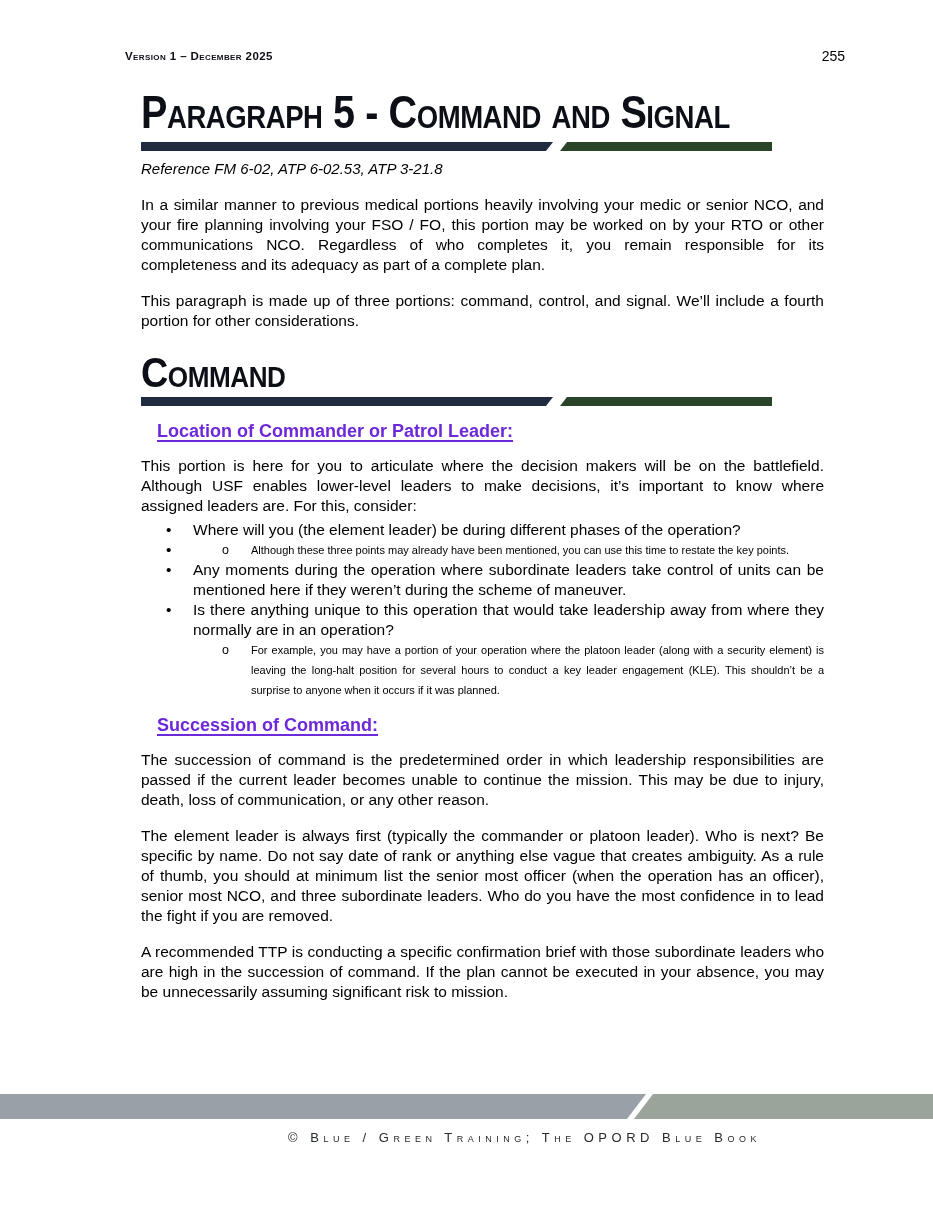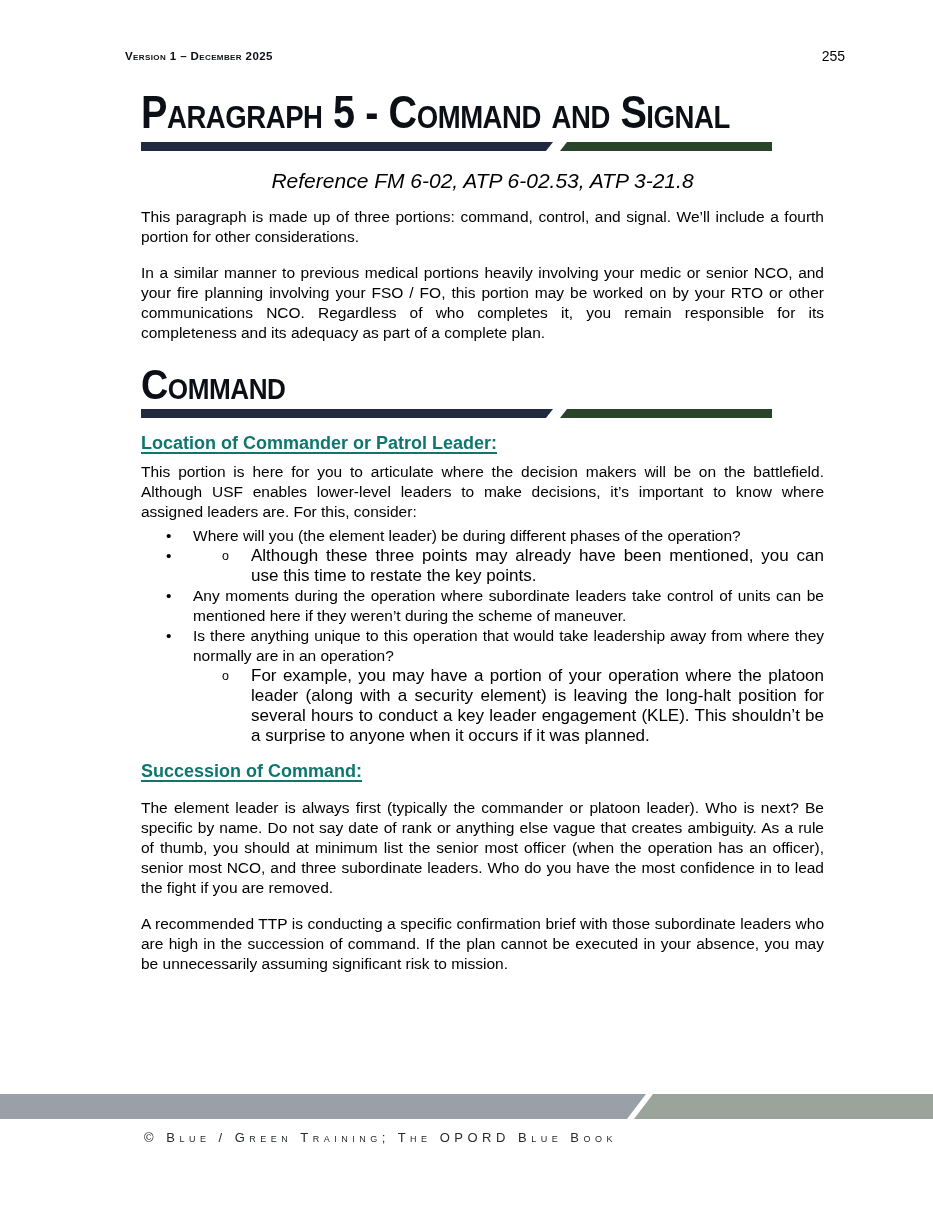--- a/index.html
+++ b/index.html
@@ -54,72 +54,72 @@
     position:absolute;left:0;top:0;height:100%;width:412px;
     background:var(--bar-navy);
     clip-path:polygon(0 0,100% 0,calc(100% - 7px) 100%,0 100%);
   }
   .accent-bar .seg-right{
     position:absolute;left:419px;top:0;height:100%;width:212px;
     background:var(--bar-green);
     clip-path:polygon(7px 0,100% 0,100% 100%,0 100%);
   }
   p.reference{
-    margin:20px 0 0 0;font-style:italic;
-    font-size:21px;line-height:20px;text-align:center;
+    margin:8px 0 0 0;font-style:italic;
+    font-size:15px;line-height:20px;
   }
   p.body{
     margin:16px 0 0 0;
     font-size:15.5px;line-height:20px;
     text-align:justify;
   }
-  p.body.tight{margin-top:8px;}
+  p.body.tight{margin-top:14px;}
   h3.subhead{
-    margin:14px 0 0 0;
-    font-size:18px;line-height:22px;font-weight:bold;color:#0f766e;
+    margin:14px 0 0 16px;
+    font-size:18px;line-height:22px;font-weight:bold;color:#6d28d9;
   }
   h3.subhead .u{
     text-decoration:underline;
     text-decoration-thickness:2px;
     text-underline-offset:3px;
   }
   ul.main{list-style:none;margin:4px 0 0 0;padding:0;}
   ul.main>li{
     position:relative;padding-left:52px;
     font-size:15.5px;line-height:20px;text-align:justify;
   }
   ul.main>li::before{
     content:"\2022";
     position:absolute;left:25px;top:0;
     font-size:15.5px;line-height:20px;
   }
   ul.sub{list-style:none;margin:0;padding:0;}
   ul.sub>li{
     position:relative;padding-left:58px;
-    font-size:17px;line-height:20px;text-align:justify;
+    font-size:11px;line-height:20px;text-align:justify;
   }
   ul.sub>li::before{
     content:"o";
     position:absolute;left:29px;top:0;
     font-size:12.5px;line-height:20px;
   }
   .footer-bar{position:absolute;top:1094px;left:0;width:933px;height:25px;}
   .footer-bar .seg-gray{
     position:absolute;left:0;top:0;height:100%;width:646px;
     background:var(--footer-gray);
     clip-path:polygon(0 0,100% 0,calc(100% - 19px) 100%,0 100%);
   }
   .footer-bar .seg-sage{
     position:absolute;left:634px;top:0;height:100%;width:299px;
     background:var(--footer-sage);
     clip-path:polygon(19px 0,100% 0,100% 100%,0 100%);
   }
   .footer-text{
     position:absolute;top:1130px;left:0;width:761px;
-    text-align:center;
+    text-align:right;
     font-size:13px;font-variant:small-caps;
     letter-spacing:4.5px;color:#26292e;
   }
 </style>
 </head>
 <body>
 
 <div class="page">
 
   <div class="running-header">Version 1 – December 2025</div>
@@ -130,23 +130,23 @@
 
     <h1 class="doc-title">Paragraph 5 - Command and Signal</h1>
 
     <div class="accent-bar">
       <div class="seg-left"></div>
       <div class="seg-right"></div>
     </div>
 
     <p class="reference">Reference FM 6-02, ATP 6-02.53, ATP 3-21.8</p>
 
+    <p class="body">In a similar manner to previous medical portions heavily involving your medic or senior NCO, and your fire planning involving your FSO / FO, this portion may be worked on by your RTO or other communications NCO. Regardless of who completes it, you remain responsible for its completeness and its adequacy as part of a complete plan.</p>
+
     <p class="body">This paragraph is made up of three portions: command, control, and signal. We’ll include a fourth portion for other considerations.</p>
-
-    <p class="body">In a similar manner to previous medical portions heavily involving your medic or senior NCO, and your fire planning involving your FSO / FO, this portion may be worked on by your RTO or other communications NCO. Regardless of who completes it, you remain responsible for its completeness and its adequacy as part of a complete plan.</p>
 
     <h2 class="section-title">Command</h2>
 
     <div class="accent-bar under-h2">
       <div class="seg-left"></div>
       <div class="seg-right"></div>
     </div>
 
     <h3 class="subhead"><span class="u">Location of Commander or Patrol Leader:</span></h3>
 
@@ -162,20 +162,21 @@
       <li><span>Any moments during the operation where subordinate leaders take control of units can be mentioned here if they weren’t during the scheme of maneuver.</span></li>
       <li><span>Is there anything unique to this operation that would take leadership away from where they normally are in an operation?</span>
         <ul class="sub">
           <li><span>For example, you may have a portion of your operation where the platoon leader (along with a security element) is leaving the long-halt position for several hours to conduct a key leader engagement (KLE). This shouldn’t be a surprise to anyone when it occurs if it was planned.</span></li>
         </ul>
       </li>
     </ul>
 
     <h3 class="subhead"><span class="u">Succession of Command:</span></h3>
 
+    <p class="body tight">The succession of command is the predetermined order in which leadership responsibilities are passed if the current leader becomes unable to continue the mission. This may be due to injury, death, loss of communication, or any other reason.</p>
 
     <p class="body">The element leader is always first (typically the commander or platoon leader). Who is next? Be specific by name. Do not say date of rank or anything else vague that creates ambiguity. As a rule of thumb, you should at minimum list the senior most officer (when the operation has an officer), senior most NCO, and three subordinate leaders. Who do you have the most confidence in to lead the fight if you are removed.</p>
 
     <p class="body">A recommended TTP is conducting a specific confirmation brief with those subordinate leaders who are high in the succession of command. If the plan cannot be executed in your absence, you may be unnecessarily assuming significant risk to mission.</p>
 
   </div>
 
   <div class="footer-bar">
     <div class="seg-gray"></div>
     <div class="seg-sage"></div>

